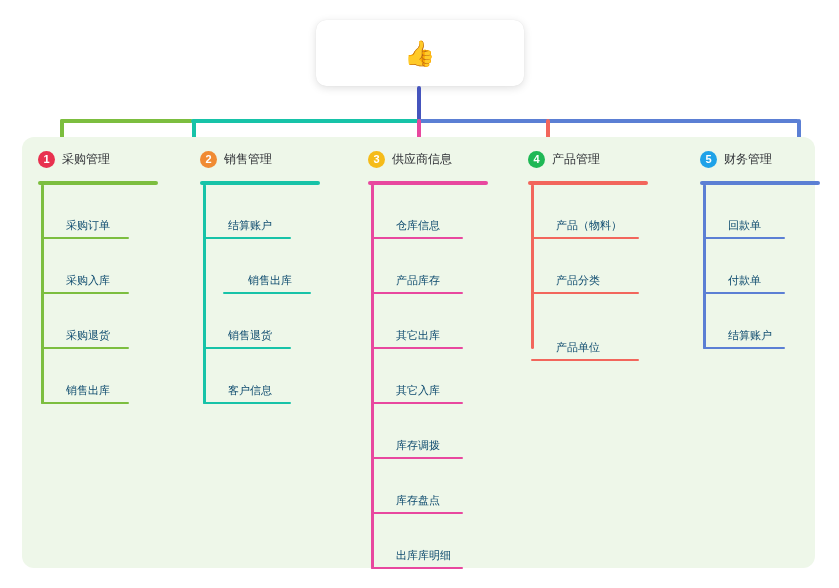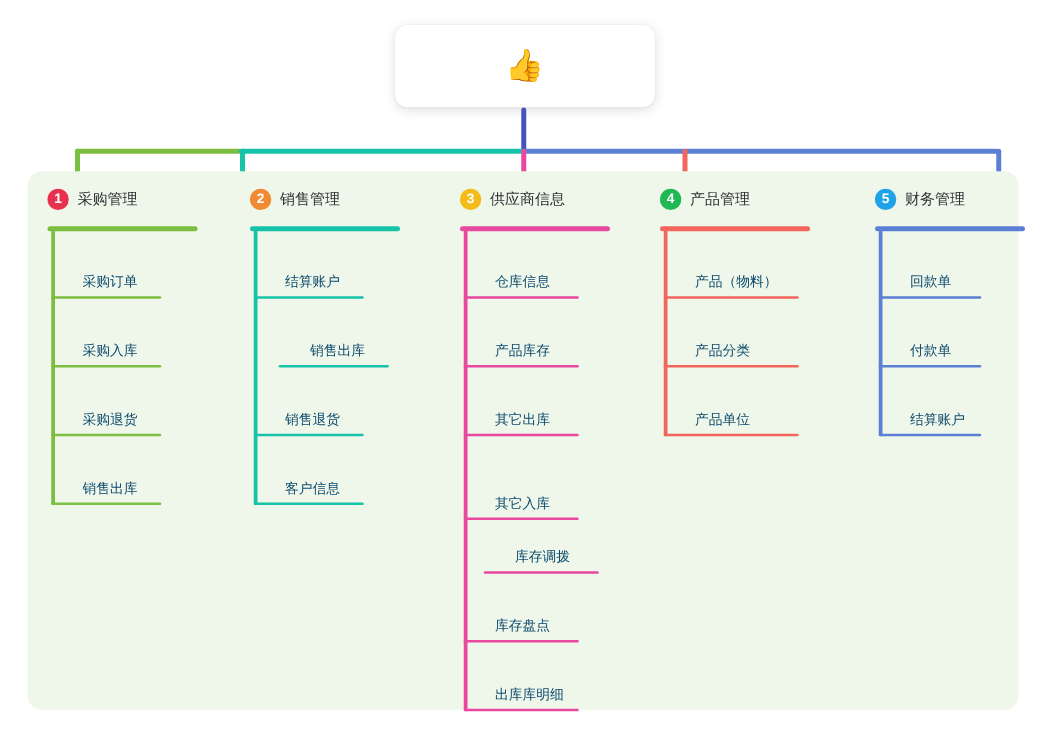--- a/index.html
+++ b/index.html
@@ -153,25 +153,25 @@
             <div class="leaf-rule" style="background: rgb(232, 72, 159); width: 92px;"></div>
           </div>
           <div class="leaf" style="top: 115px; height: 28px; width: 92px;">
             <span class="leaf-label">产品库存</span>
             <div class="leaf-rule" style="background: rgb(232, 72, 159); width: 92px;"></div>
           </div>
           <div class="leaf" style="top: 170px; height: 28px; width: 92px;">
             <span class="leaf-label">其它出库</span>
             <div class="leaf-rule" style="background: rgb(232, 72, 159); width: 92px;"></div>
           </div>
-          <div class="leaf" style="top: 225px; height: 28px; width: 92px; margin-top: 12px;">
+          <div class="leaf" style="top: 225px; height: 28px; width: 92px;">
             <span class="leaf-label">其它入库</span>
             <div class="leaf-rule" style="background: rgb(232, 72, 159); width: 92px;"></div>
           </div>
-          <div class="leaf" style="top: 280px; height: 28px; width: 92px; margin-left: 16px;">
+          <div class="leaf" style="top: 280px; height: 28px; width: 92px;">
             <span class="leaf-label">库存调拨</span>
             <div class="leaf-rule" style="background: rgb(232, 72, 159); width: 92px;"></div>
           </div>
           <div class="leaf" style="top: 335px; height: 28px; width: 92px;">
             <span class="leaf-label">库存盘点</span>
             <div class="leaf-rule" style="background: rgb(232, 72, 159); width: 92px;"></div>
           </div>
           <div class="leaf" style="top: 390px; height: 28px; width: 92px;">
             <span class="leaf-label">出库库明细</span>
             <div class="leaf-rule" style="background: rgb(232, 72, 159); width: 92px;"></div>
@@ -185,21 +185,21 @@
           <div class="head-rule" style="background: rgb(242, 102, 92);"></div>
           <div class="spine" style="background: rgb(242, 102, 92); height: 165px;"></div>
           <div class="leaf" style="top: 60px; height: 28px; width: 108px;">
             <span class="leaf-label">产品（物料）</span>
             <div class="leaf-rule" style="background: rgb(242, 102, 92); width: 108px;"></div>
           </div>
           <div class="leaf" style="top: 115px; height: 28px; width: 108px;">
             <span class="leaf-label">产品分类</span>
             <div class="leaf-rule" style="background: rgb(242, 102, 92); width: 108px;"></div>
           </div>
-          <div class="leaf" style="top: 170px; height: 28px; width: 108px; padding-left: 26px;">
+          <div class="leaf" style="top: 182px; height: 28px; width: 108px; padding-left: 26px;">
             <span class="leaf-label">产品单位</span>
             <div class="leaf-rule" style="background: rgb(242, 102, 92); width: 108px;"></div>
           </div>
         </div>
         <div class="col" style="left: 678px; top: 14px;">
           <div class="col-head">
             <span class="badge" style="background: rgb(31, 162, 232);">5</span>
             <span class="col-title">财务管理</span>
           </div>
           <div class="head-rule" style="background: rgb(91, 127, 212);"></div>

